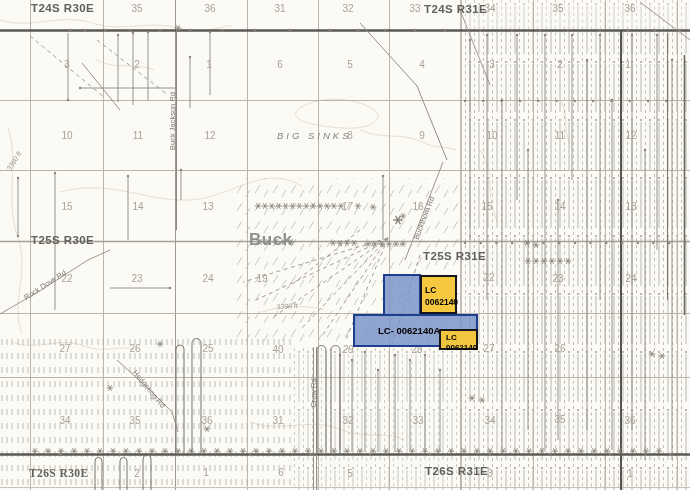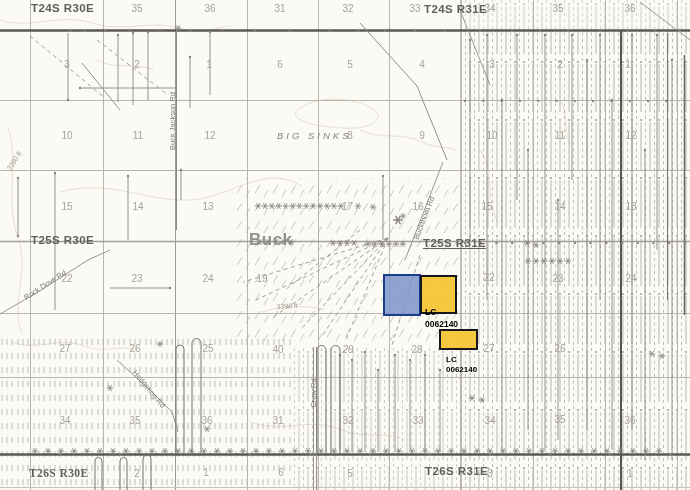--- a/index.html
+++ b/index.html
@@ -10,21 +10,21 @@
   #parcel-layer{position:absolute;left:0;top:0;width:690px;height:490px;z-index:3;}
   .twp{position:absolute;font-weight:bold;font-size:11.5px;color:#61605a;letter-spacing:.4px;white-space:nowrap;}
   .sec{position:absolute;transform:translate(-50%,-50%);font-size:10px;color:#a5a29a;white-space:nowrap;}
   .place-feature{position:absolute;font-style:italic;font-size:9.5px;letter-spacing:3px;color:#84827c;white-space:nowrap;}
   .place-county{position:absolute;font-weight:bold;font-size:17px;letter-spacing:.5px;color:#8f8f8c;white-space:nowrap;}
   .elev{position:absolute;font-style:italic;font-size:7px;color:#9b988f;white-space:nowrap;transform-origin:center;}
   .road{position:absolute;font-size:7.5px;color:#7f7c76;white-space:nowrap;transform-origin:center;}
   .parcel{position:absolute;box-sizing:border-box;}
   .parcel.blue{background:rgba(122,147,199,.84);border:2px solid #1d3d8f;}
   .parcel.yellow{background:rgba(245,198,57,.97);border:2px solid #16161c;}
-  .parcel .pl{position:absolute;font-weight:bold;color:#000;white-space:nowrap;margin-top:22px;}
+  .parcel .pl{position:absolute;font-weight:bold;color:#000;white-space:nowrap;}
 </style>
 </head>
 <body>
 
 <div class="stage">
   <svg class="decor" width="690" height="490" viewBox="0 0 690 490">
     <defs>
       <pattern id="pDash" width="16" height="14" patternUnits="userSpaceOnUse">
         <path d="M2,3V9 M7,3V9 M12,3V9" stroke="#97948c" stroke-width="1" fill="none"></path>
       </pattern>
@@ -355,21 +355,21 @@
         <path d="M95,490 V461 a3.5 3.5 0 0 1 7 0 V490" stroke="#77756e" stroke-width="1" fill="none"></path>
         <path d="M120,490 V461 a3.5 3.5 0 0 1 7 0 V490" stroke="#77756e" stroke-width="1" fill="none"></path>
         <path d="M143,490 V459 a4 4 0 0 1 8 0 V490" stroke="#77756e" stroke-width="1" fill="none"></path>
       </g>
   </svg>
 
   <div id="label-layer">
       <div class="twp" style="left: 31px; top: 2px;">T24S R30E</div>
       <div class="twp" style="left: 424px; top: 3px;">T24S R31E</div>
       <div class="twp" style="left: 31px; top: 234px;">T25S R30E</div>
-      <div class="twp" style="left: 423px; top: 237px; text-decoration: underline;">T25S R31E</div>
+      <div class="twp" style="left: 423px; top: 250px;">T25S R31E</div>
       <div class="twp" style="left: 29px; top: 467px; font-family: Liberation Serif, serif;">T26S R30E</div>
       <div class="twp" style="left: 425px; top: 465px;">T26S R31E</div>
       <div class="sec" style="left: 137px; top: 8px;">35</div>
       <div class="sec" style="left: 210px; top: 8px;">36</div>
       <div class="sec" style="left: 280px; top: 8px;">31</div>
       <div class="sec" style="left: 348px; top: 8px;">32</div>
       <div class="sec" style="left: 415px; top: 8px;">33</div>
       <div class="sec" style="left: 490px; top: 8px;">34</div>
       <div class="sec" style="left: 558px; top: 8px;">35</div>
       <div class="sec" style="left: 630px; top: 8px;">36</div>
@@ -433,20 +433,23 @@
       <div class="elev" style="left: 14px; top: 161px; transform: translate(-50%, -50%) rotate(-57deg);">3360 ft</div>
       <div class="elev" style="left: 287px; top: 306px; transform: translate(-50%, -50%) rotate(-4deg);">3398 ft</div>
       <div class="road" style="left: 172px; top: 121px; transform: translate(-50%, -50%) rotate(-90deg);">Buck Jackson Rd</div>
       <div class="road" style="left: 45px; top: 285px; transform: translate(-50%, -50%) rotate(-33deg);">Rock Dove Rd</div>
       <div class="road" style="left: 424px; top: 218px; transform: translate(-50%, -50%) rotate(-69deg);">Buckthorn Rd</div>
       <div class="road" style="left: 313px; top: 393px; transform: translate(-50%, -50%) rotate(-90deg);">Crow Rd</div>
       <div class="road" style="left: 149px; top: 389px; transform: translate(-50%, -50%) rotate(50deg);">Hedgehog Rd</div>
     </div>
   <div id="parcel-layer">
       <div class="parcel blue" style="left: 383px; top: 274px; width: 38px; height: 42px;"></div>
+      <div class="parcel blue" style="left: 353px; top: 314px; width: 125px; height: 33px;">
+        <div class="pl" style="left: 23px; top: 9px; font-size: 9.5px; line-height: 12px;">LC- 0062140A</div>
+      </div>
       <div class="parcel yellow" style="left: 420px; top: 275px; width: 37px; height: 39px;">
         <div class="pl" style="left: 3px; top: 7px; font-size: 8.5px; line-height: 12px;">LC</div>
         <div class="pl" style="left: 3px; top: 19px; font-size: 8.5px; line-height: 12px;">0062140</div>
       </div>
       <div class="parcel yellow" style="left: 439px; top: 329px; width: 39px; height: 21px;">
         <div class="pl" style="left: 5px; top: 2px; font-size: 8px; line-height: 10px;">LC</div>
         <div class="pl" style="left: 5px; top: 12px; font-size: 8px; line-height: 10px;">0062140</div>
       </div>
     </div>
 </div>

